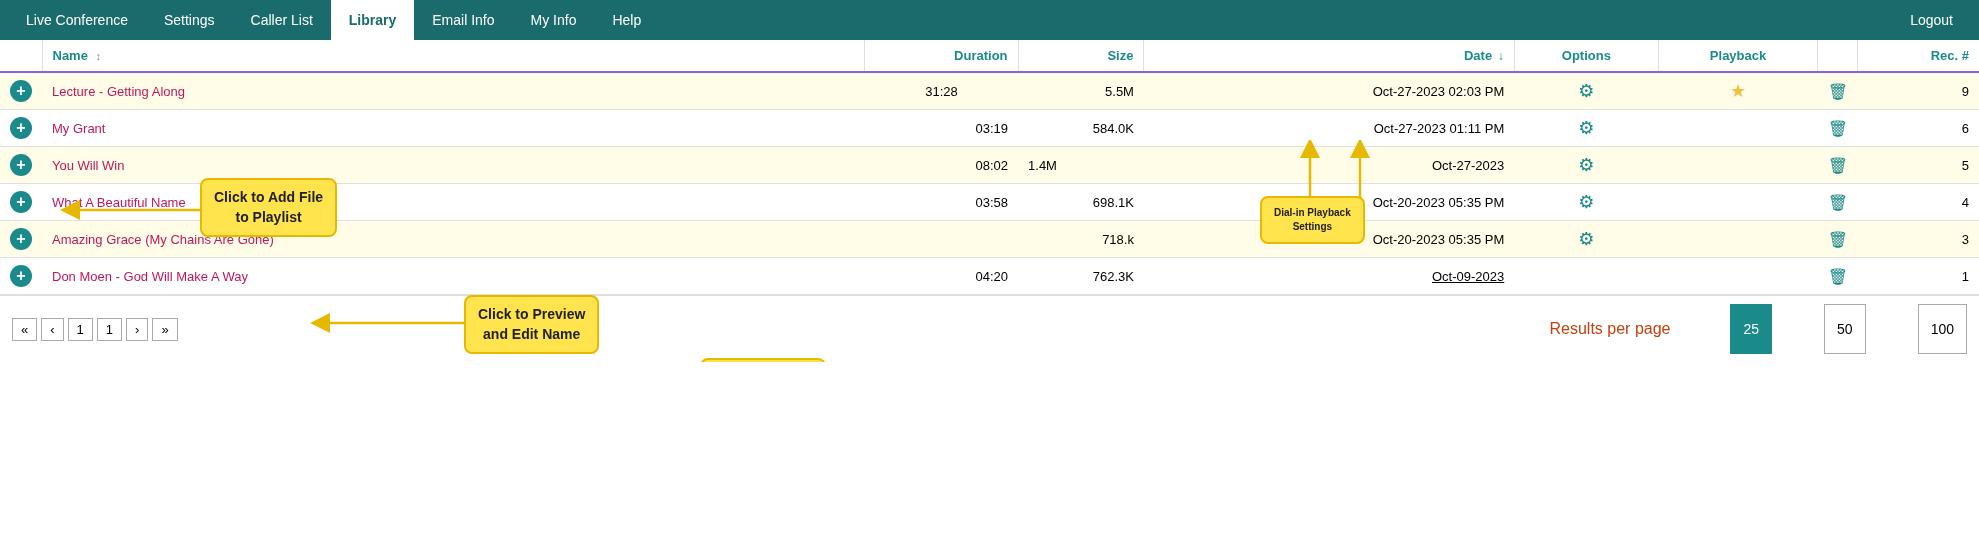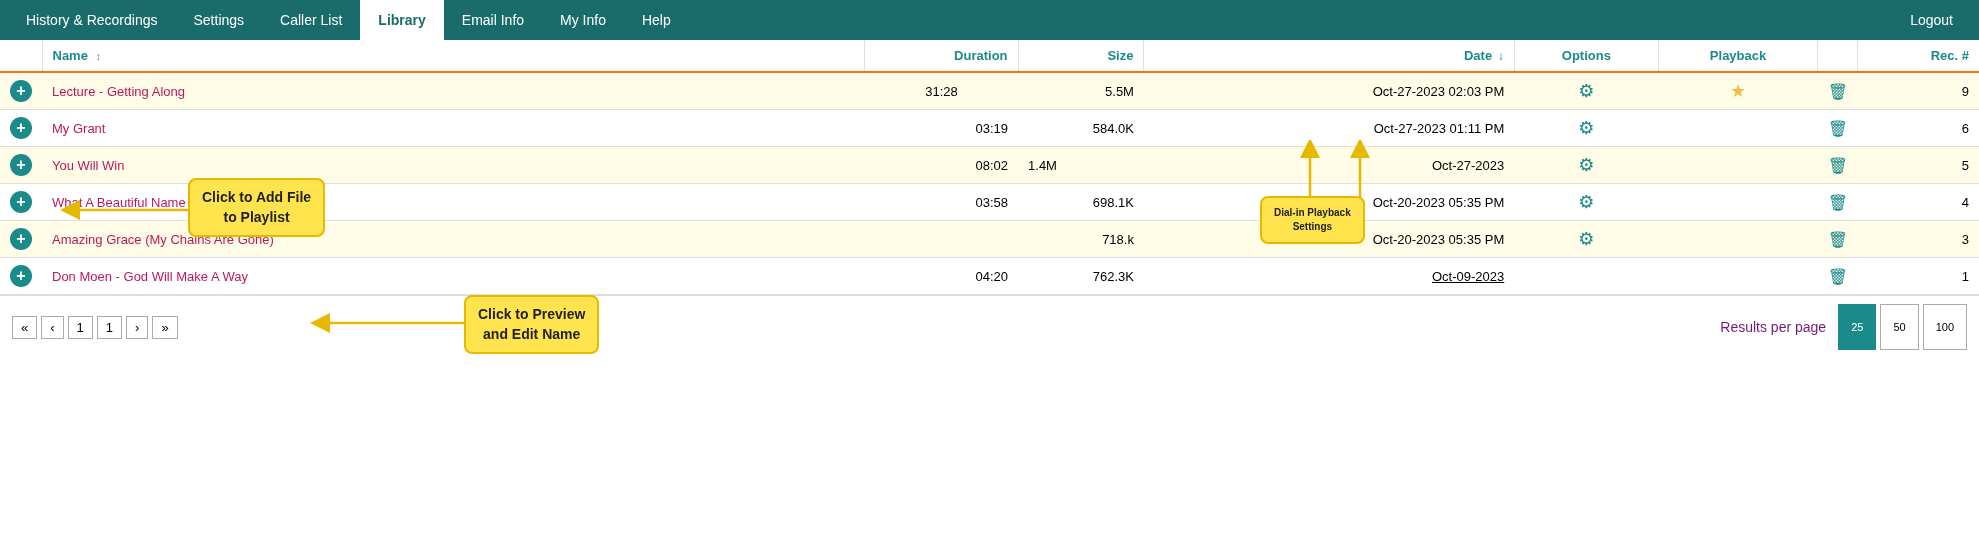--- a/index.html
+++ b/index.html
@@ -84,21 +84,21 @@
 
     
     .table-wrap { overflow-x: auto; }
     table {
       width: 100%;
       border-collapse: collapse;
       font-size: 13px;
     }
     thead tr {
       background: #fff;
-      border-bottom: 2px solid #f97316;
+      border-bottom: 2px solid #8b5cf6;
     }
     thead th {
       padding: 8px 10px;
       color: #1a8a8a;
       font-weight: bold;
       text-align: left;
       white-space: nowrap;
       border-right: 1px solid #e0e0e0;
     }
     thead th:last-child { border-right: none; }
@@ -152,27 +152,28 @@
       cursor: pointer;
       font-size: 13px;
     }
     .page-num {
       border: 1px solid #aaa;
       background: #fff;
       padding: 3px 8px;
       font-size: 13px;
     }
     .page-spacer { flex: 1; }
-    .results-label { font-size: 14px; color: #701a75; margin-right: 8px; }
+    .results-label { font-size: 16px; color: #c2410c; margin-right: 8px; }
     .rpp-btn {
       border: 1px solid #aaa;
       background: #fff;
       padding: 16px 12px;
       cursor: pointer;
-      font-size: 11px;
+      font-size: 14px;
+      margin-left: 48px;
     }
     .rpp-btn.active {
       background: #1a8a8a;
       color: #fff;
       border-color: #1a8a8a;
     }
 
     
     .annotations-layer {
       position: absolute;
@@ -200,21 +201,21 @@
       pointer-events: none;
       z-index: 10;
     }
   </style>
 </head>
 <body>
 
 <div class="page-wrapper">
 
   <nav class="nav-bar">
-    <div class="nav-item">History &amp; Recordings</div>
+    <div class="nav-item">Live Conference</div>
     <div class="nav-item">Settings</div>
     <div class="nav-item">Caller List</div>
     <div class="nav-item active">Library</div>
     <div class="nav-item">Email Info</div>
     <div class="nav-item">My Info</div>
     <div class="nav-item">Help</div>
     <div class="nav-spacer"></div>
     <div class="nav-logout">Logout</div>
   </nav>
 
@@ -320,21 +321,21 @@
     <button class="page-btn">»</button>
     <div class="page-spacer"></div>
     <span class="results-label">Results per page</span>
     <button class="rpp-btn active">25</button>
     <button class="rpp-btn">50</button>
     <button class="rpp-btn">100</button>
   </div>
 
   <div class="annotations-layer" id="annotations">
 
-    <div class="callout" style="left:188px; top:178px; font-size:14px; line-height:1.4;text-align:center;">
+    <div class="callout" style="left:200px; top:178px; font-size:14px; line-height:1.4;text-align:center;">
       Click to Add File<br>to Playlist
     </div>
 
     <svg style="position:absolute;top:195px;left:60px;pointer-events:none;z-index:9;" width="150" height="30">
       <defs>
           <marker id="ah1" markerWidth="8" markerHeight="8" refX="4" refY="4" orient="auto">
             <path d="M0,0 L8,4 L0,8 Z" fill="#e6b800"></path>
           </marker>
         </defs>
       <line x1="148" y1="15" x2="10" y2="15" stroke="#e6b800" stroke-width="2.5" marker-end="url(#ah1)"></line>

